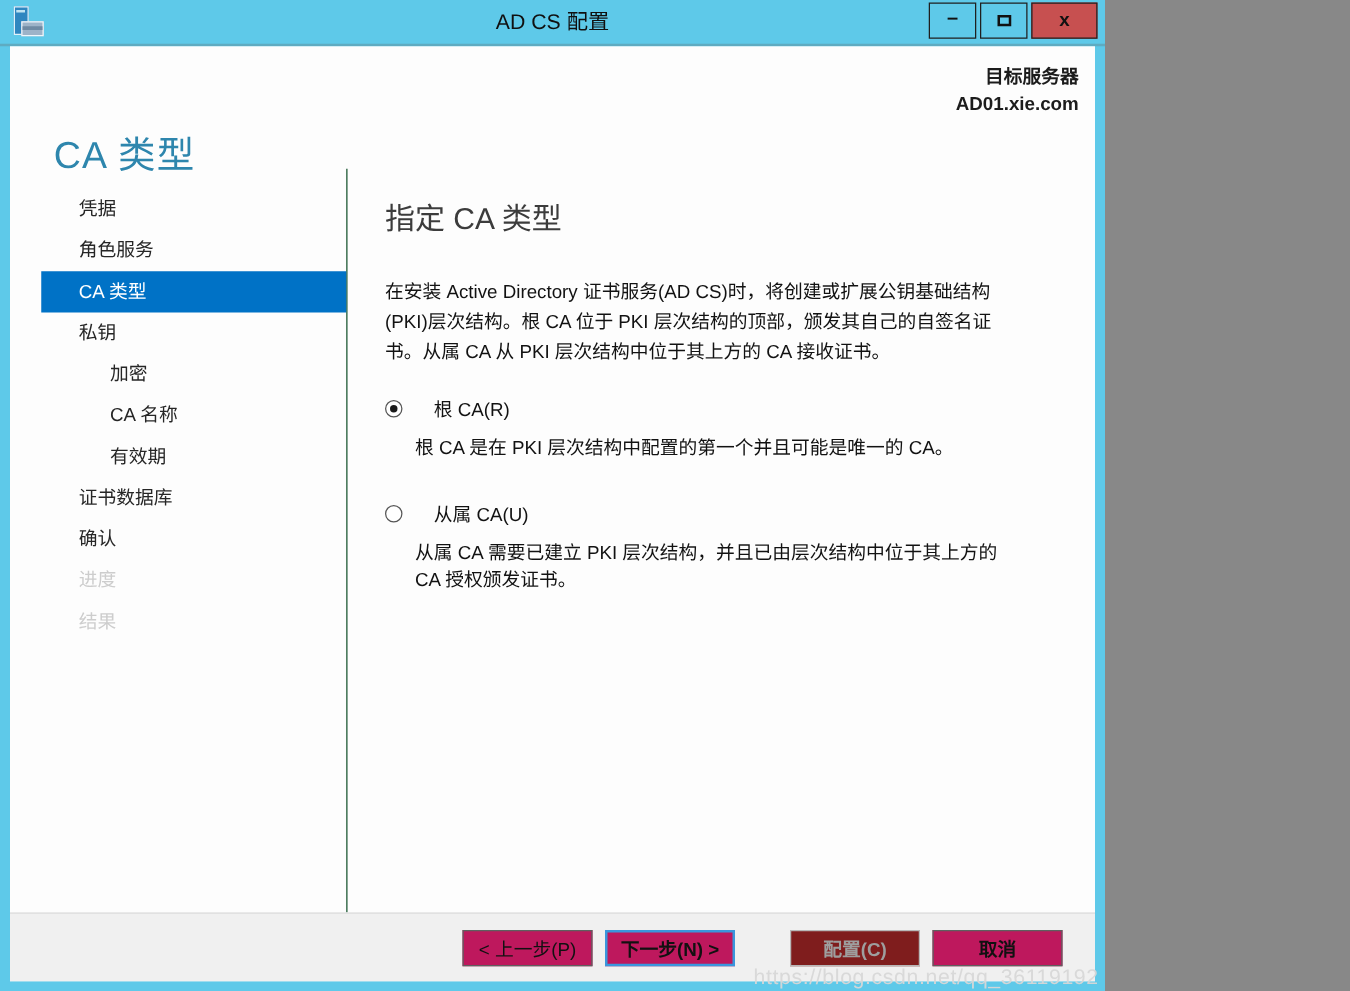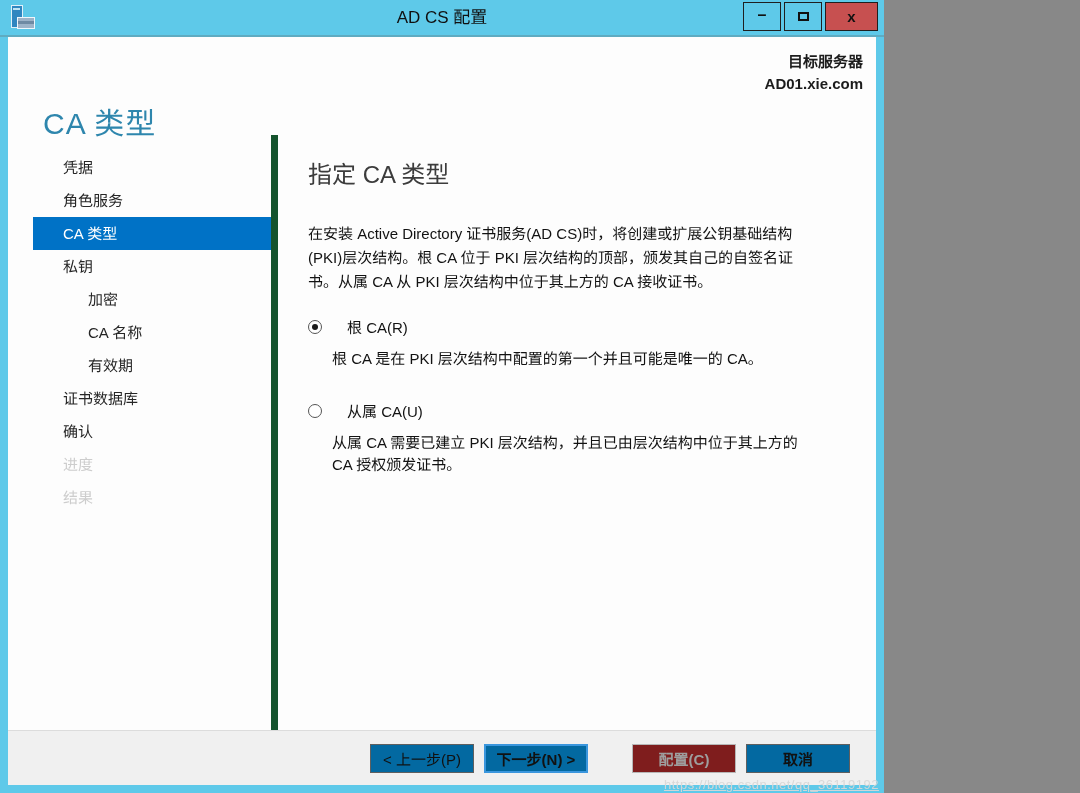--- a/index.html
+++ b/index.html
@@ -32,21 +32,21 @@
 
   
   .header { position:relative; height:98px; flex:none; }
   .page-title { position:absolute; left:35px; top:62px; font-size:30px; font-weight:400; color:#2e86ad; letter-spacing:1px; }
   .target { position:absolute; right:13px; top:14px; text-align:right; color:#1c1c1c; }
   .target .t-label { font-size:15px; font-weight:bold; line-height:22px; }
   .target .t-server { font-size:15px; font-weight:bold; line-height:22px; }
 
   
   .content { flex:1; display:flex; min-height:0; }
-  .sidebar { width:270px; flex:none; border-right:7px solid #14532d; padding-top:16px; padding-left:25px; }
+  .sidebar { width:270px; flex:none; border-right:1px solid #14532d; padding-top:16px; padding-left:25px; }
   .side-item { height:33px; line-height:33px; font-size:15px; color:#262626; padding-left:30px; cursor:pointer; white-space:nowrap; }
   .side-item.indent { padding-left:55px; }
   .side-item.selected { background:#0072c6; color:#ffffff; cursor:default; }
   .side-item.disabled { color:#cdcdcd; cursor:default; }
 
   .main { flex:1; position:relative; padding:16px 56px 0 30px; }
   .main h2 { font-size:24px; font-weight:400; color:#3c3c3c; margin-top:4px; }
   .intro { margin-top:32px; font-size:15px; line-height:24px; color:#121212; max-width:760px; }
 
   .options { margin-top:22px; }
@@ -54,27 +54,27 @@
   .opt-head { display:flex; align-items:center; cursor:pointer;gap:16px; }
   .radio { width:14px; height:14px; border:1px solid #555; border-radius:50%; background:#fff; position:relative; flex:none; }
   .radio.checked::after { content:""; position:absolute; left:3px; top:3px; width:6px; height:6px; border-radius:50%; background:#1a1a1a; }
   .opt-label { margin-left:9px; font-size:15px; color:#121212; }
   .opt-desc { margin:11px 0 30px 24px; font-size:15px; line-height:22px; color:#121212; max-width:740px; }
 
   .more-info { position:absolute; left:30px; bottom:38px; font-size:15px; color:#0a66c2; text-decoration:none; cursor:pointer; }
 
   
   .footer { flex:none; height:55px; background:#f0f0f0; border-top:1px solid #dcdcdc; display:flex; align-items:center; justify-content:flex-end; padding-right:26px; }
-  .btn { height:29px; min-width:104px; padding:0 10px; font-size:15px; font-family:"Liberation Sans", sans-serif; color:#111; background:#0369a1; border:1px solid #5f5f5f; cursor:pointer; }
+  .btn { height:29px; min-width:104px; padding:0 10px; font-size:15px; font-family:"Liberation Sans", sans-serif; color:#111; background:#be185d; border:1px solid #5f5f5f; cursor:pointer; }
   .btn + .btn { margin-left:10px;font-weight:bold; }
   .btn.default { border:2px solid #3a96dd; }
   .btn.gap-left { margin-left:44px; }
   .btn.disabled { background:#7f1d1d; border:1px solid #b7b7b7; color:#9e9e9e; cursor:default; }
 
-  .watermark { position:absolute; right:5px; bottom:1px; font-size:13px; color:rgba(215,215,215,0.95); letter-spacing:0.5px; pointer-events:none;text-decoration:underline; }
+  .watermark { position:absolute; right:5px; bottom:1px; font-size:17px; color:rgba(215,215,215,0.95); letter-spacing:0.5px; pointer-events:none; }
 </style>
 </head>
 <body>
 
 <div class="window">
 
   <div class="titlebar">
     <div class="win-icon">
       <div class="tower"></div>
       <div class="box"></div>

